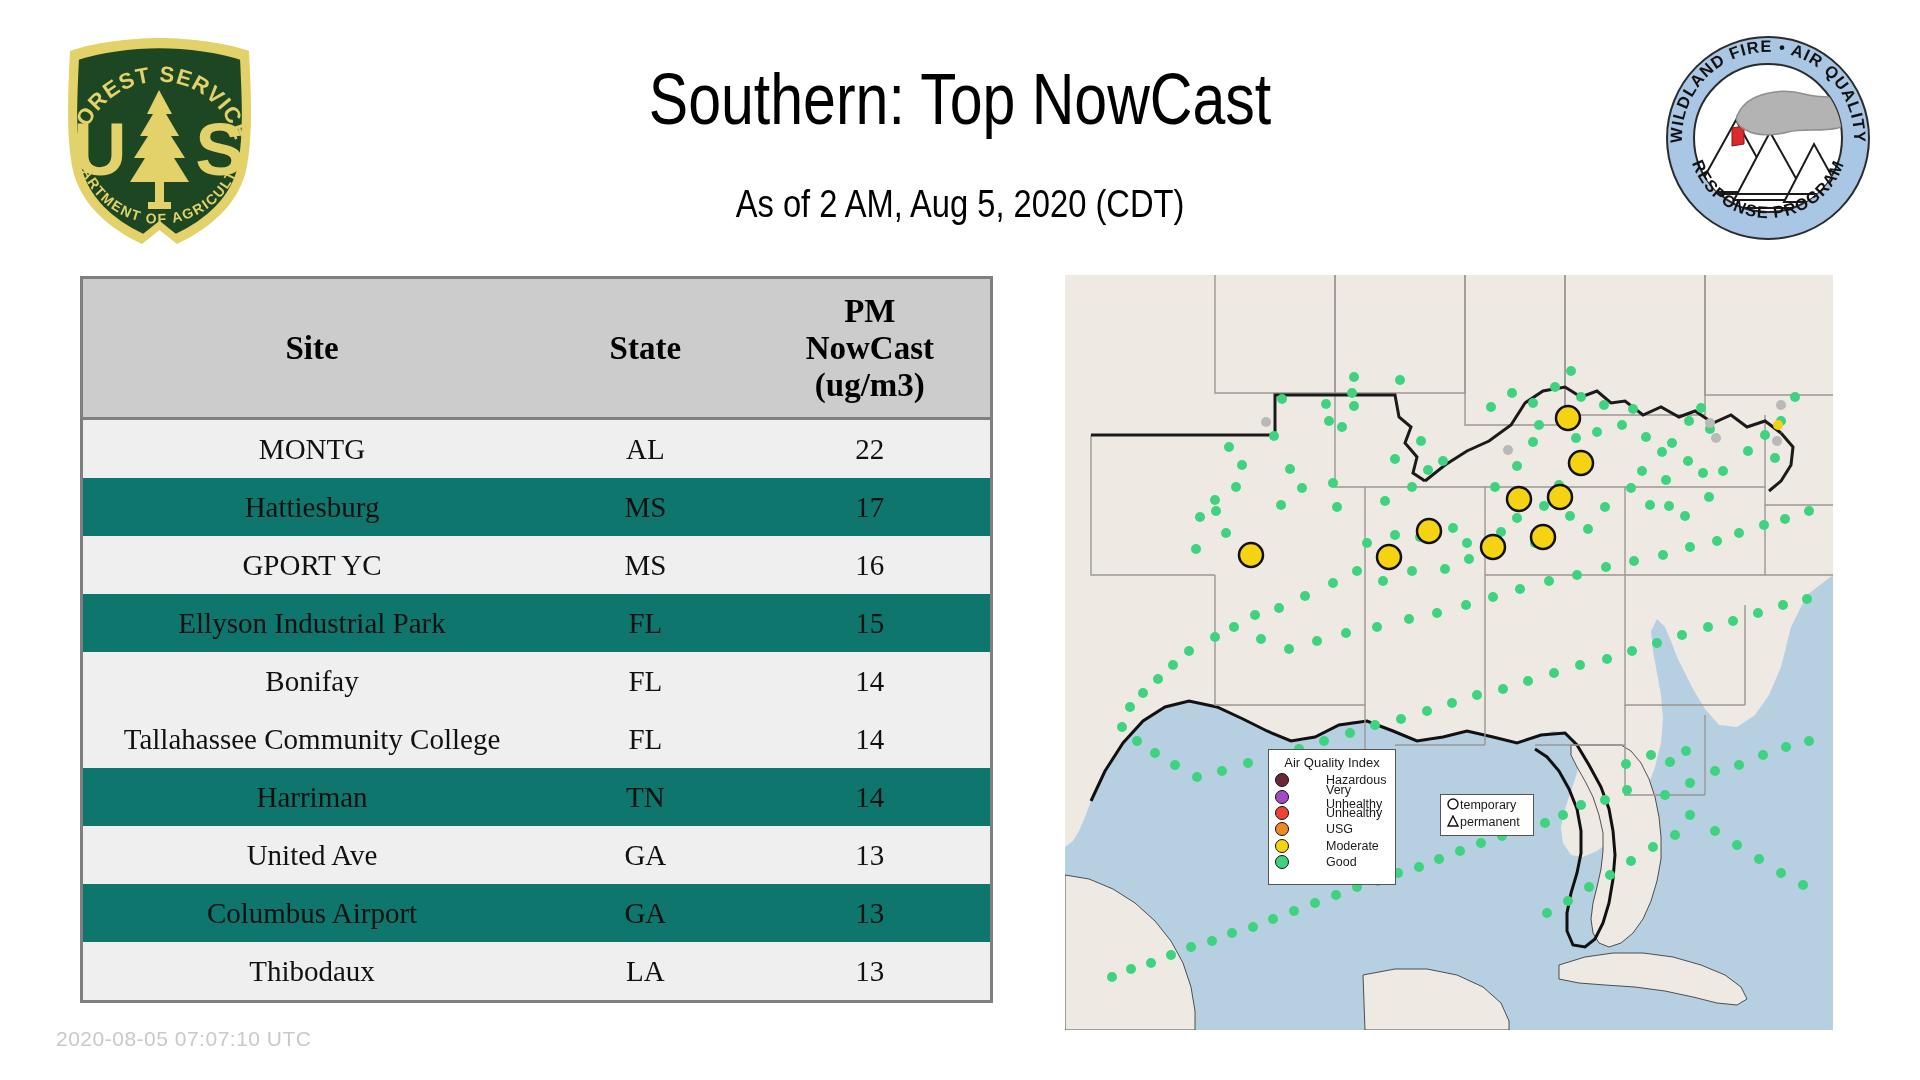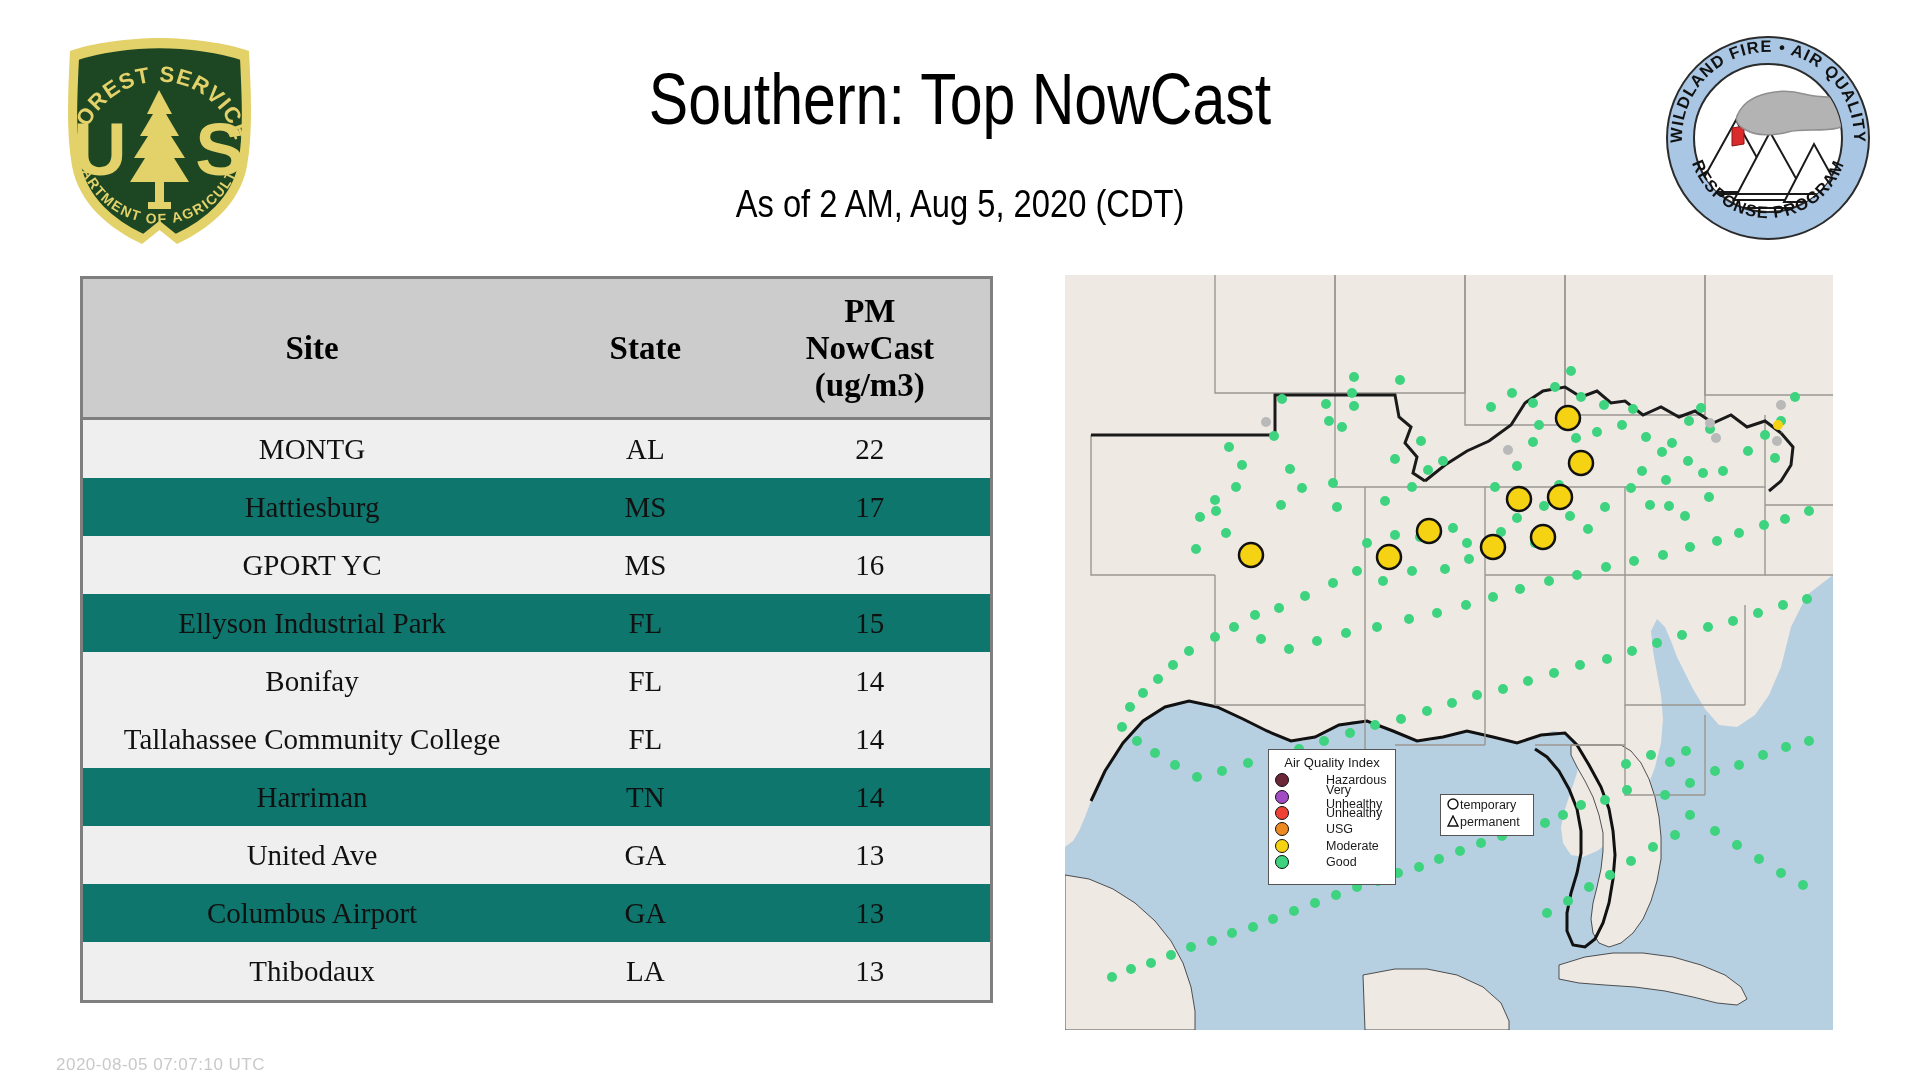--- a/index.html
+++ b/index.html
@@ -31,22 +31,22 @@
     position:absolute;left:300px;top:182px;width:1320px;
     text-align:center;
     font-size:38px;line-height:44px;
     font-weight:400;color:#000;
     transform:scaleX(0.86);transform-origin:center top;
     white-space:nowrap;
   }
 
   
   .footer-note{
-    position:absolute;left:56px;top:1055px;
-    font-size:17px;color:#c9c9c9;letter-spacing:.5px;
+    position:absolute;left:56px;top:1027px;
+    font-size:21px;color:#c9c9c9;letter-spacing:.5px;
     white-space:nowrap;
   }
 
   
   .table-wrap{
     position:absolute;left:80px;top:276px;width:913px;
     border:3px solid #7f7f7f;
     box-sizing:border-box;
     background:#fff;
   }

